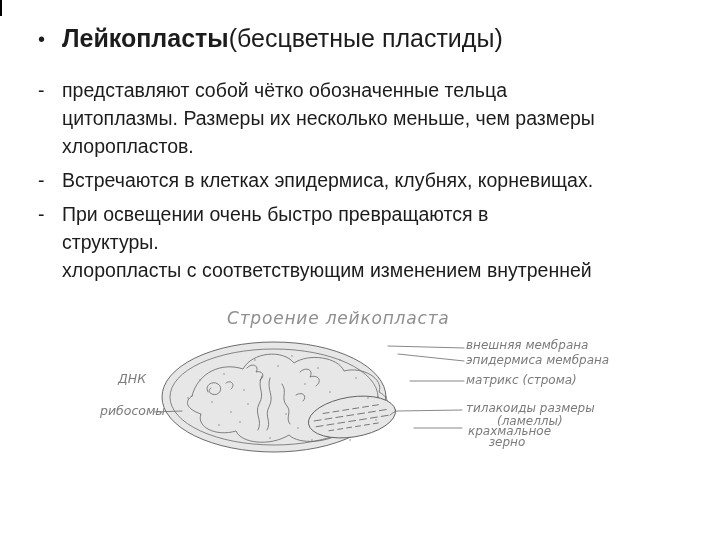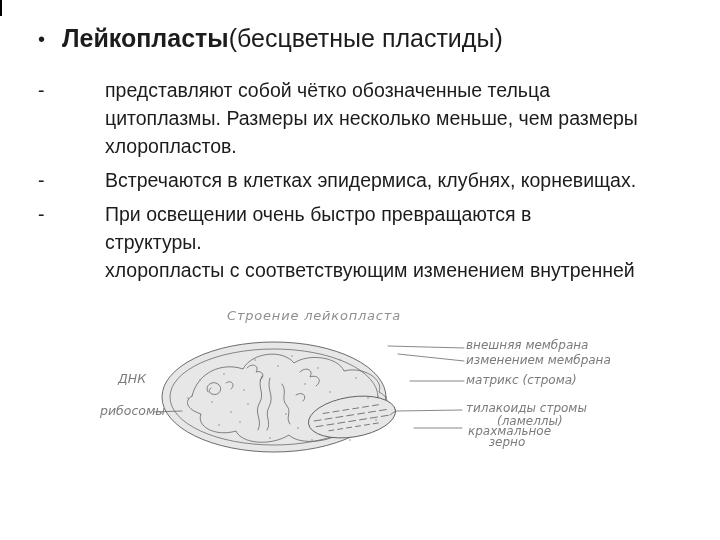--- a/index.html
+++ b/index.html
@@ -23,26 +23,26 @@
   .title-bullet{width:24px;flex:0 0 24px;font-size:20px;line-height:34px;}
   .title-term{font-weight:bold;}
   .title-def{}
   
   .bullets{
     position:absolute;left:38px;top:76px;right:22px;
     font-size:19.5px;line-height:28px;
   }
   .bullet-item{display:flex;margin-bottom:6px;}
   .bullet-marker{width:24px;flex:0 0 24px;}
-  .bullet-lines{flex:1;margin-left:43px;}
+  .bullet-lines{flex:1;}
   
   .diagram-caption{
     position:absolute;left:227px;top:308px;
     font-family:"DejaVu Sans", sans-serif;
-    font-style:italic;font-size:13px;letter-spacing:0.8px;
+    font-style:italic;font-size:17px;letter-spacing:0.8px;
     color:#8f8f8f;
   }
   .diagram-svg{position:absolute;left:95px;top:335px;}
   .dlabel{
     position:absolute;
     font-family:"DejaVu Sans", sans-serif;
     font-style:italic;
     color:#7b7b7b;
     white-space:nowrap;
   }
@@ -160,18 +160,18 @@
         <path d="M 390 415 Q 393 412 397 411 L 462 410"></path>
         <path d="M 414 428 L 462 428"></path>
         <path d="M 154 412 L 182 411"></path>
       </g>
     </g>
   </svg>
 
   <div class="dlabel side" style="left:118px;top:371px;text-align:right;">ДНК</div>
   <div class="dlabel side" style="left:100px;top:403px;">рибосомы</div>
   <div class="dlabel small" style="left:466px;top:340px;">внешняя мембрана</div>
-  <div class="dlabel small" style="left:466px;top:355px;">изменением мембрана</div>
+  <div class="dlabel small" style="left:466px;top:355px;">эпидермиса мембрана</div>
   <div class="dlabel small" style="left:466px;top:375px;">матрикс (строма)</div>
-  <div class="dlabel small" style="left:466px;top:403px;">тилакоиды стромы</div>
+  <div class="dlabel small" style="left:466px;top:403px;">тилакоиды размеры</div>
   <div class="dlabel small" style="left:497px;top:416px;">(ламеллы)</div>
   <div class="dlabel small wrap" style="left:468px;top:426px;width:78px;">крахмальное зерно</div>
 </div>
 
 </body></html>

